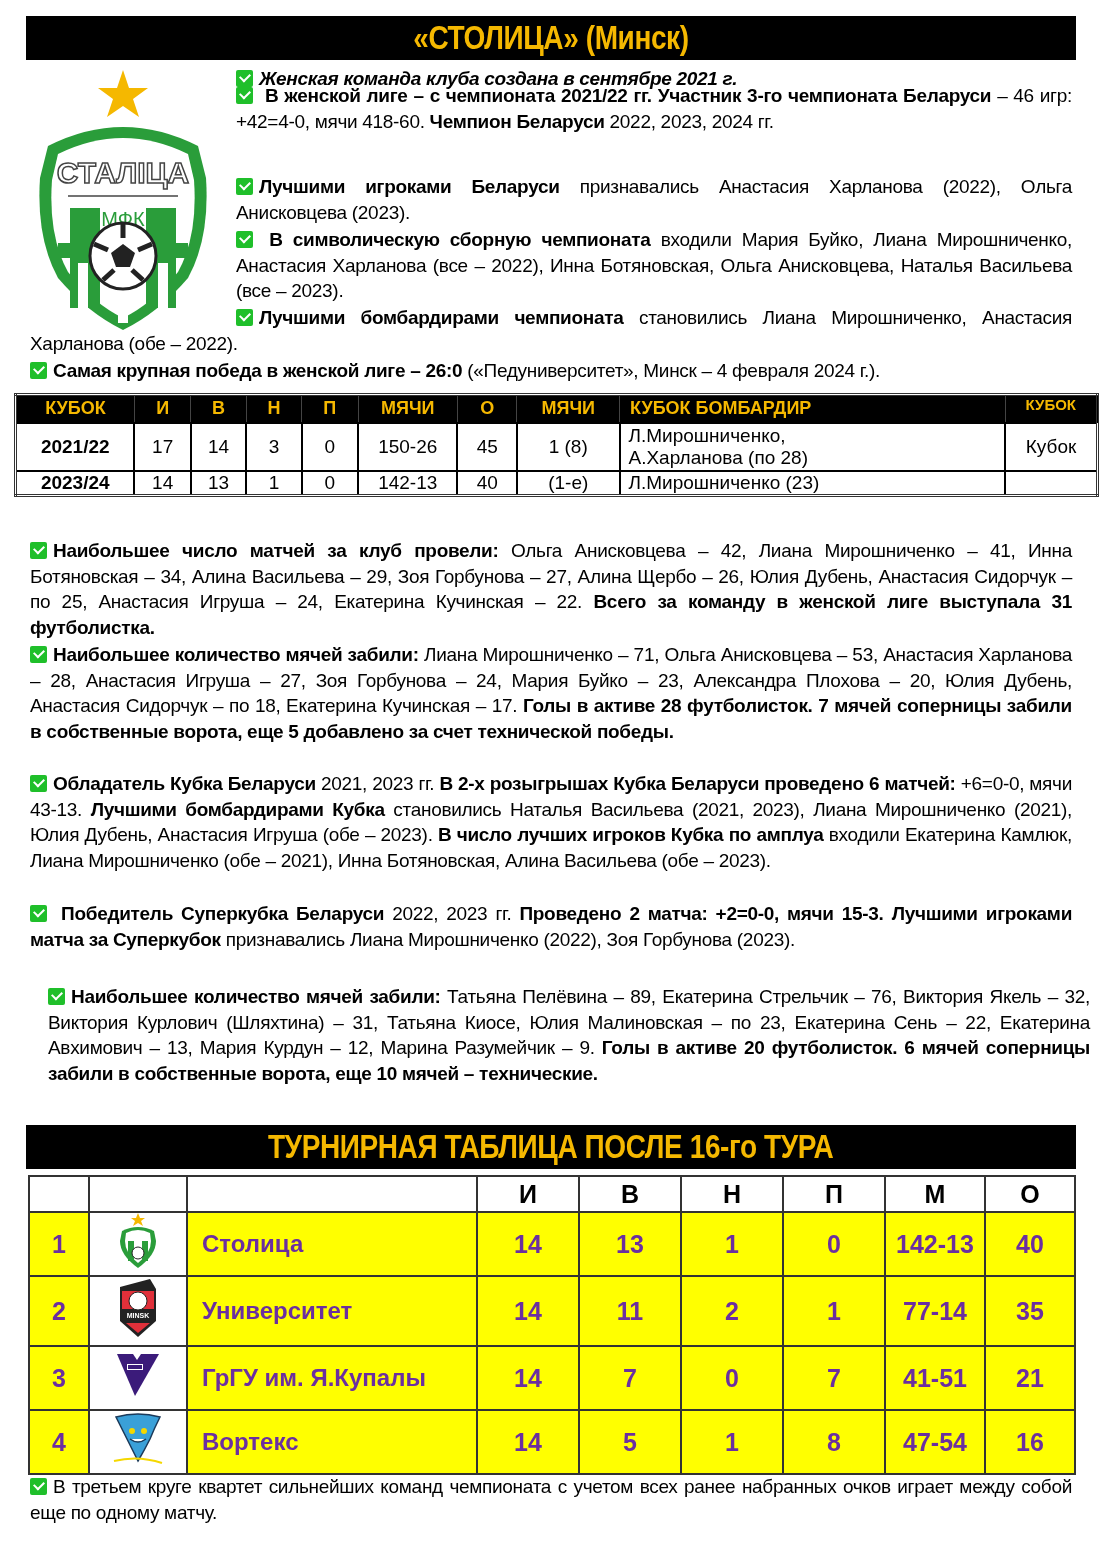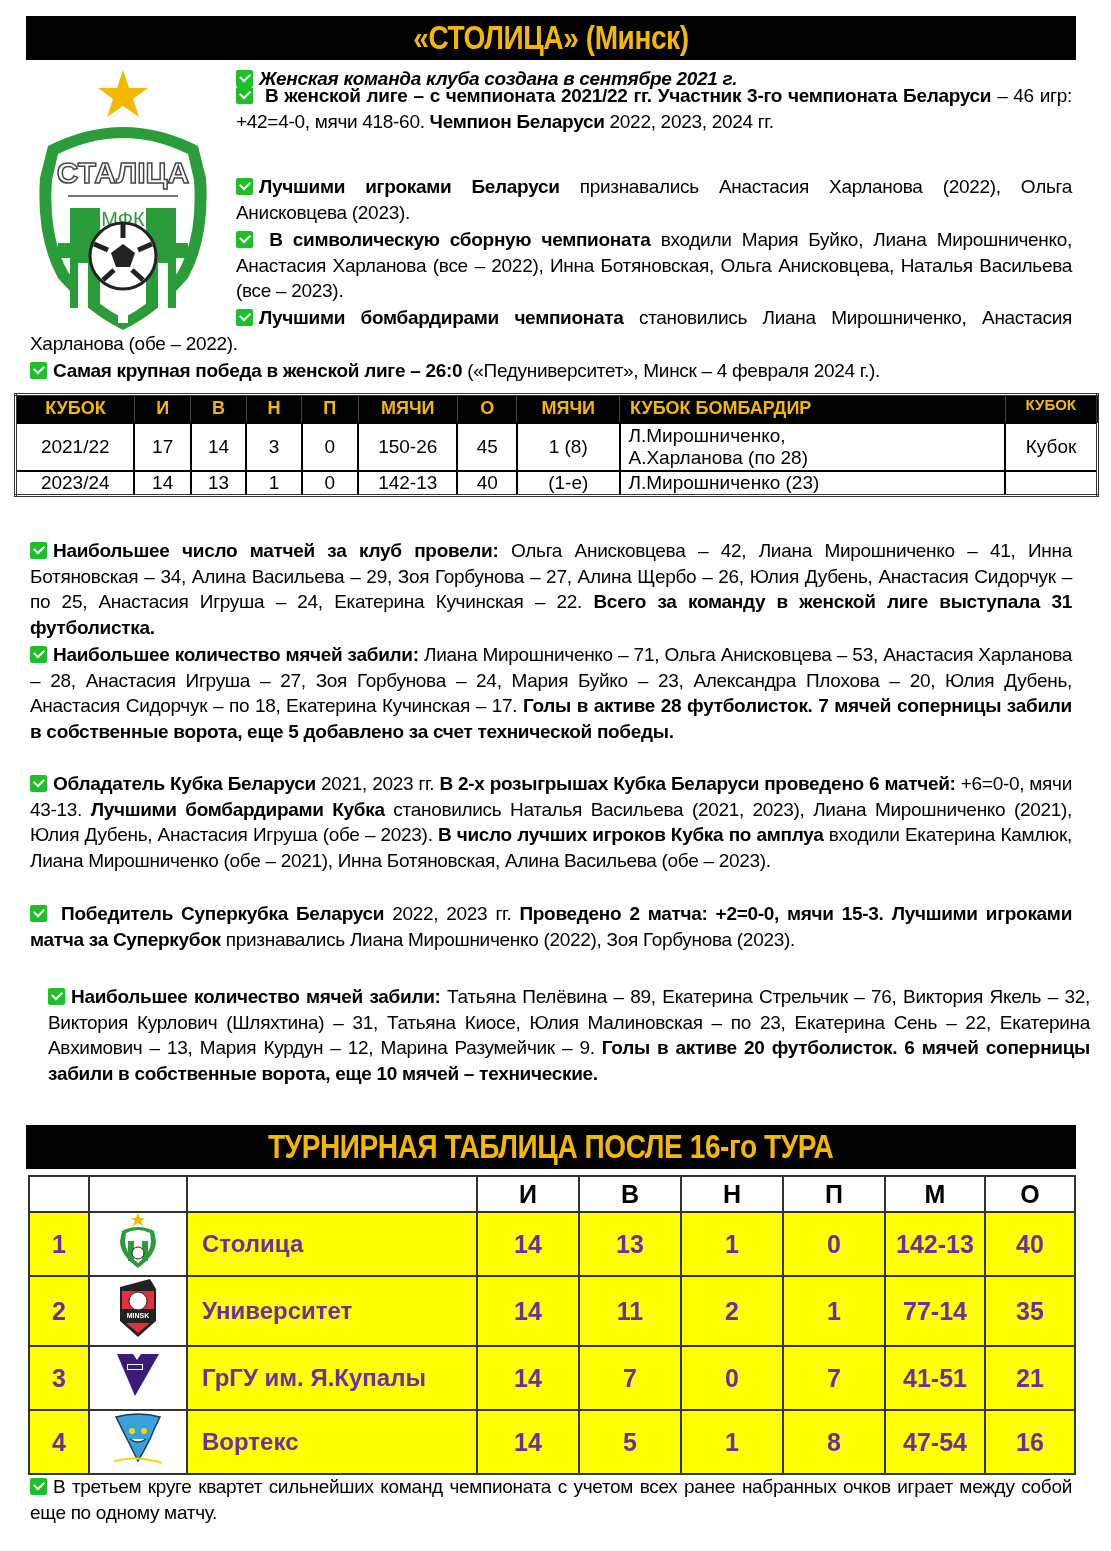--- a/index.html
+++ b/index.html
@@ -40,21 +40,21 @@
   .season-table th {
     background: #000; color: #f5b800; font-weight: bold; height: 28px; font-size: 18px;
     border-right: 1px solid #444; text-align: center;
   }
   .season-table th.left { text-align: left; padding-left: 10px; }
   .season-table th.small { font-size: 15px; vertical-align: top; }
   .season-table td {
     border: 2px solid #000; text-align: center; height: 24px; line-height: 22px;
   }
   .season-table td.left { text-align: left; padding-left: 8px; }
-  .season-table td.bold { font-weight: normal; }
+  .season-table td.bold { font-weight: bold; }
 
   
   .league-table {
     position: absolute; left: 28px; top: 1175px; width: 1048px;
     border-collapse: collapse; font-weight: bold;
   }
   .league-table th {
     background: #fff; height: 36px; font-size: 25px; border: 2px solid #333; text-align: center;
   }
   .league-table td {

